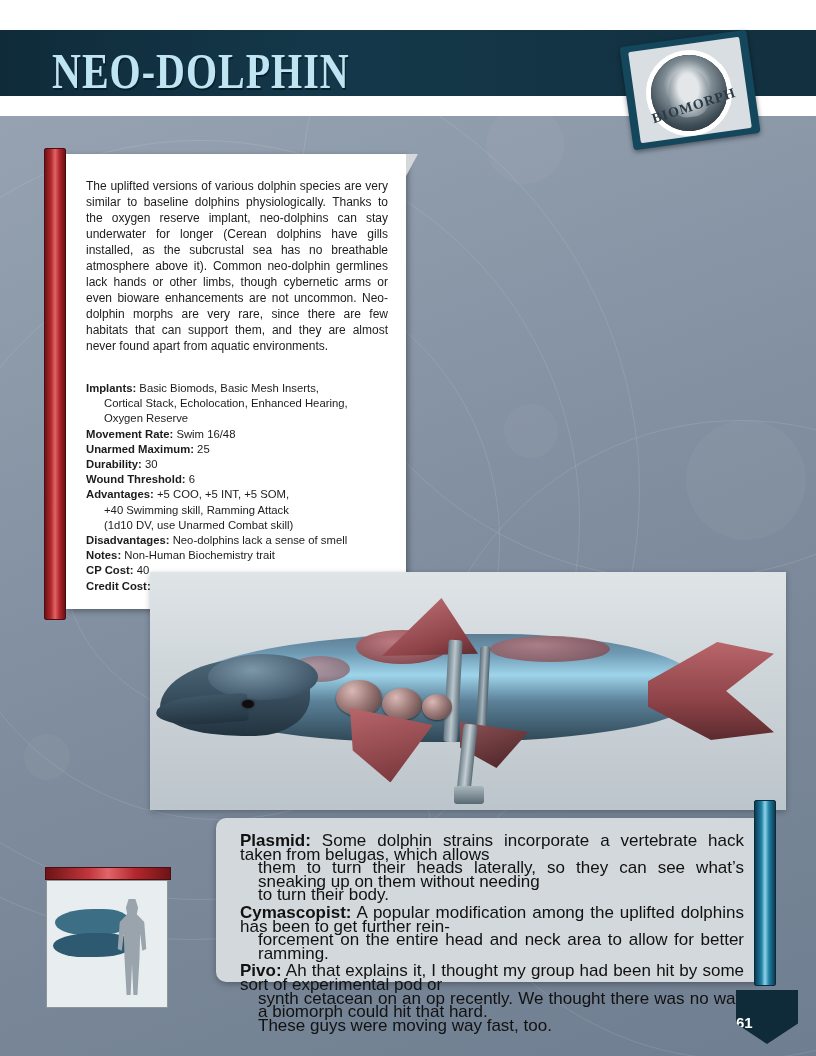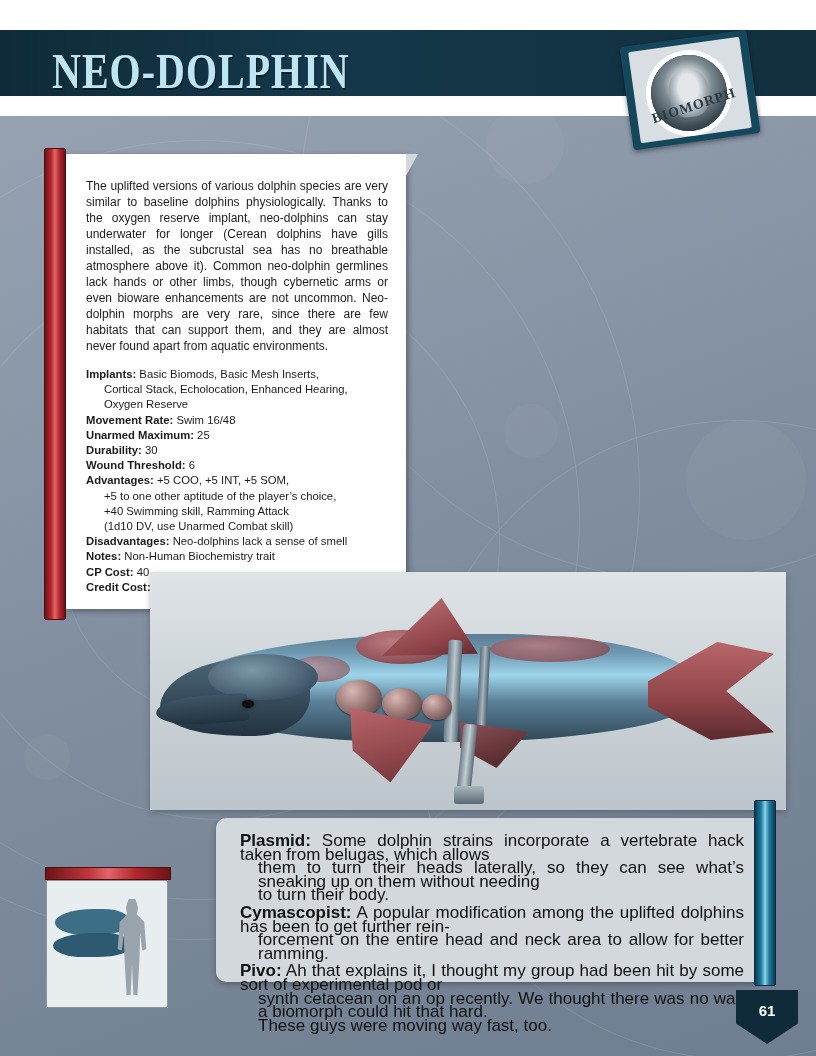--- a/index.html
+++ b/index.html
@@ -112,21 +112,21 @@
   .panel:after{
     content:""; position:absolute; right:-12px; top:0; width:12px; height:22px;
     background:#d4d8db;
     clip-path: polygon(0 0, 100% 0, 0 100%);
   }
   .panel-inner { padding:24px 18px 10px 20px; }
   .body-text {
     font-size:12px; line-height:16px; color:#1c1c1c;
     text-align: justify;
   }
-  .stats { margin-top:13px; font-size:11.3px; line-height:15.2px; color:#1c1c1c; }
+  .stats { margin-top:27px; font-size:11.3px; line-height:15.2px; color:#1c1c1c; }
   .stats .row { margin-bottom:0px; }
   .stats b { font-weight:bold; }
   .stats .ind { padding-left:18px; display:block; }
   .grey { color:#9a9a9a;font-family:Liberation Serif, serif; }
 
   
   .art {
     position:absolute; left:150px; top:572px; width:636px; height:238px;
     background: linear-gradient(180deg,#dfe4e7 0%, #cfd6da 40%, #bcc5cb 100%);
     box-shadow: 0 2px 6px rgba(0,0,0,.25);
@@ -273,22 +273,22 @@
     clip-path: polygon(0 40%, 100% 0, 70% 50%, 100% 100%);
   }
 
   
   .pagenum {
     position:absolute; left:736px; top:990px; width:62px; height:54px;
     background:#0f2b3a;
     clip-path: polygon(0 0, 100% 0, 100% 62%, 50% 100%, 0 62%);
     color:#ffffff;
     font-size:15px; font-weight:bold;
-    text-align:center;
-    padding-top:12px;
+    text-align:left;
+    padding-top:24px;
   }
 </style>
 </head>
 <body>
 
 <div class="page">
 
   <div class="rings">
     <div class="ring" style="left:-260px; top:40px; width:900px; height:900px;"></div>
     <div class="ring" style="left:-180px; top:140px; width:760px; height:760px;"></div>
@@ -321,21 +321,21 @@
 
   <div class="panel">
     <div class="panel-inner">
       <div class="body-text">The uplifted versions of various dolphin species are very similar to baseline dolphins physiologically. Thanks to the oxygen reserve implant, neo-dolphins can stay underwater for longer (Cerean dolphins have gills installed, as the subcrustal sea has no breathable atmosphere above it). Common neo-dolphin germlines lack hands or other limbs, though cybernetic arms or even bioware enhancements are not uncommon. Neo-dolphin morphs are very rare, since there are few habitats that can support them, and they are almost never found apart from aquatic environments.</div>
       <div class="stats" id="stat-block">
           <div class="row"><b>Implants:</b><span> Basic Biomods, Basic Mesh Inserts,</span><span class="ind">Cortical Stack, Echolocation, Enhanced Hearing,</span><span class="ind">Oxygen Reserve</span></div>
           <div class="row"><b>Movement Rate:</b><span> Swim 16/48</span></div>
           <div class="row"><b>Unarmed Maximum:</b><span> 25</span></div>
           <div class="row"><b>Durability:</b><span> 30</span></div>
           <div class="row"><b>Wound Threshold:</b><span> 6</span></div>
-          <div class="row"><b>Advantages:</b><span> +5 COO, +5 INT, +5 SOM,</span><span class="ind">+5 to one other aptitude of the player’s choice,</span><span class="ind">+40 Swimming skill, Ramming Attack</span><span class="ind">(1d10 DV, use Unarmed Combat skill)</span></div>
+          <div class="row"><b>Advantages:</b><span> +5 COO, +5 INT, +5 SOM,</span><span class="ind">+40 Swimming skill, Ramming Attack</span><span class="ind">(1d10 DV, use Unarmed Combat skill)</span></div>
           <div class="row"><b>Disadvantages:</b><span> Neo-dolphins lack a sense of smell</span></div>
           <div class="row"><b>Notes:</b><span> Non-Human Biochemistry trait</span></div>
           <div class="row"><b>CP Cost:</b><span> 40</span></div>
           <div class="row"><b>Credit Cost:</b><span class="grey"> Expensive (minimum 35,000)</span></div>
         </div>
     </div>
   </div>
 
   <div class="art">
     <div class="dolphin">

